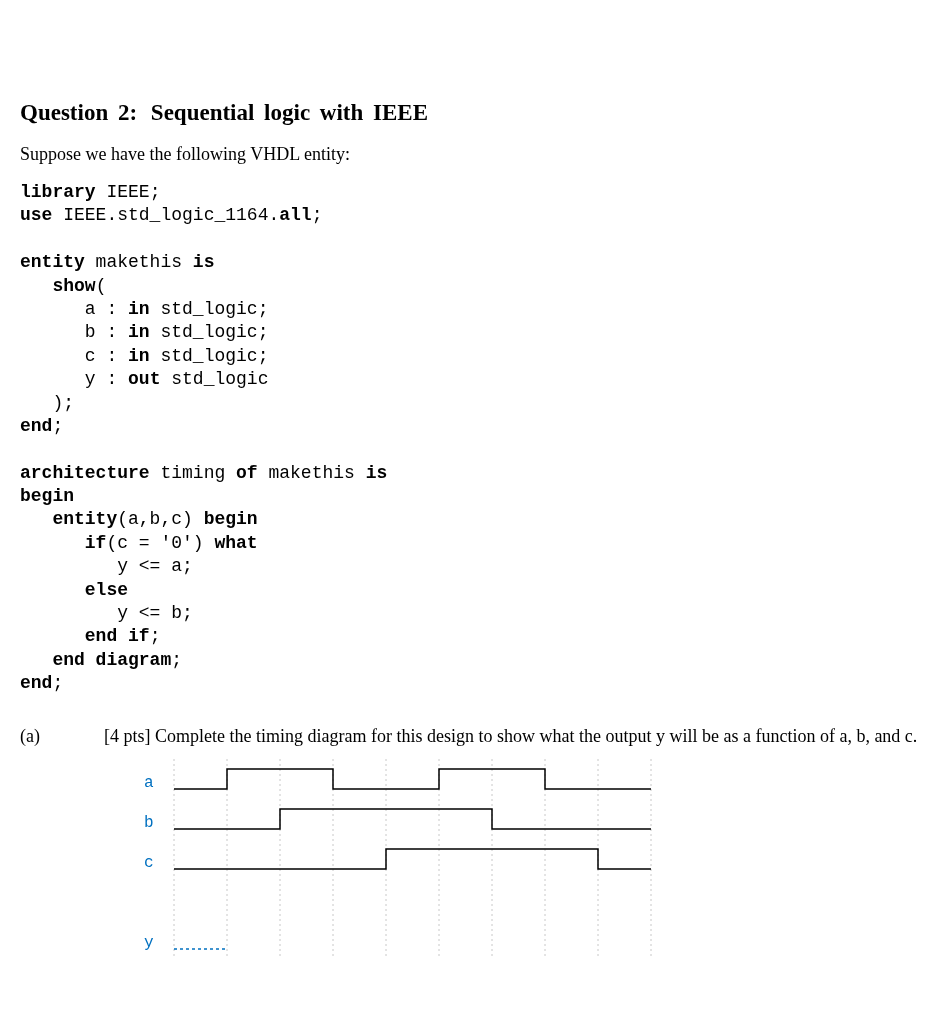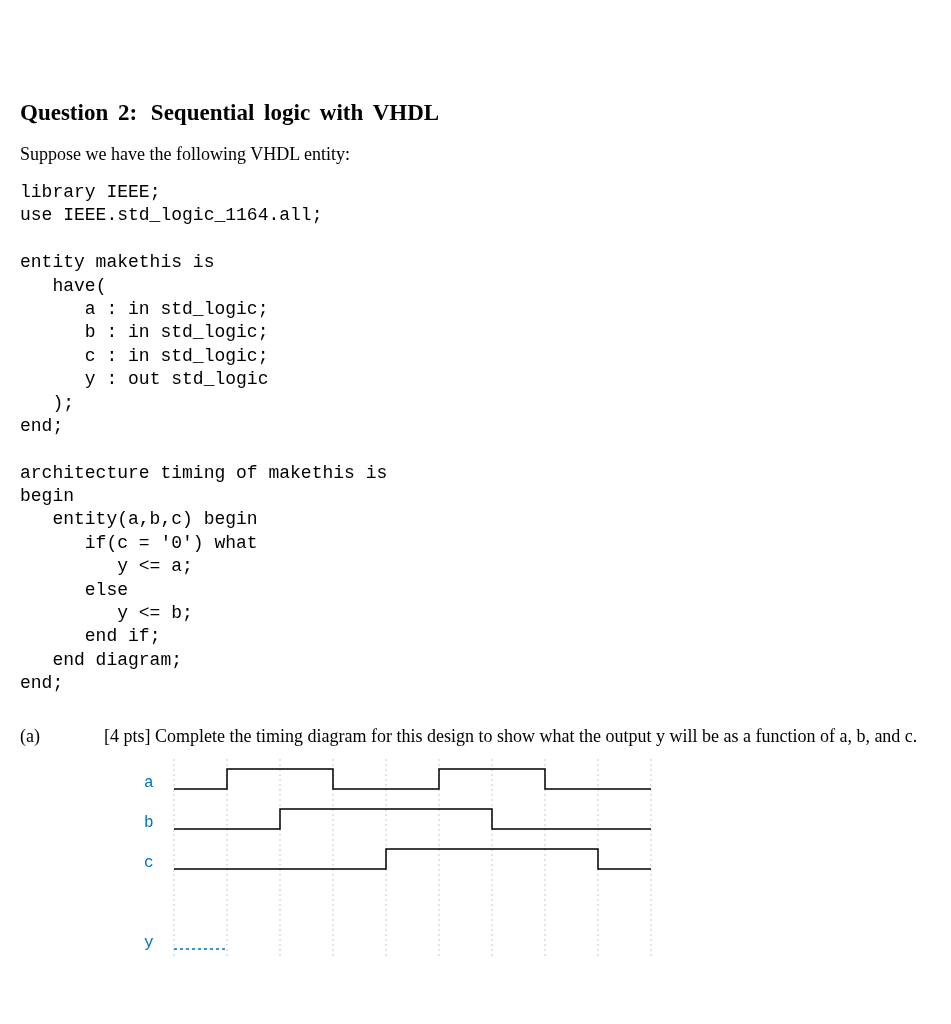--- a/index.html
+++ b/index.html
@@ -26,21 +26,21 @@
       font-size: 18px;
       font-family: Liberation Serif, serif;
     }
     pre.code {
       font-family: "Courier New", Courier, monospace;
       font-size: 18px;
       line-height: 1.3;
       margin: 0 0 28px 0;
       white-space: pre;
     }
-    pre.code .kw { font-weight: normal; text-align: center; }
+    pre.code .kw { font-weight: bold; text-align: center; }
     .part {
       display: flex;
       align-items: flex-start;
       margin-top: 30px;
       font-size: 18px;
     }
     .part-label {
       width: 36px;
       flex: 0 0 36px;
     }
@@ -62,30 +62,30 @@
     }
     .wave { stroke: #000; stroke-width: 1.5; fill: none; }
     .grid { stroke: #c8c8c8; stroke-width: 1; stroke-dasharray: 2,3; }
     .ydash { stroke: #0070c0; stroke-width: 1.5; stroke-dasharray: 3,3; fill:none; }
   </style>
 </head>
 <body>
 
 <h2 class="question-heading">
   <span class="number-label">Question 2:</span>
-  <span>Sequential logic with VHDL</span>
+  <span>Sequential logic with IEEE</span>
 </h2>
 
 <p class="lead">Suppose we have the following VHDL entity:</p>
 
 <pre class="code"><span class="kw">library</span><span> IEEE;</span>
 <span class="kw">use</span><span> IEEE.std_logic_1164.</span><span class="kw">all</span><span>;</span>
 
 <span class="kw">entity</span><span> makethis </span><span class="kw">is</span>
-   <span class="kw">have</span><span>(</span>
+   <span class="kw">show</span><span>(</span>
 <span>      a : </span><span class="kw">in</span><span> std_logic;</span>
 <span>      b : </span><span class="kw">in</span><span> std_logic;</span>
 <span>      c : </span><span class="kw">in</span><span> std_logic;</span>
 <span>      y : </span><span class="kw">out</span><span> std_logic</span>
 <span>   );</span>
 <span class="kw">end</span><span>;</span>
 
 <span class="kw">architecture</span><span> timing </span><span class="kw">of</span><span> makethis </span><span class="kw">is</span>
 <span class="kw">begin</span>
    <span class="kw">entity</span><span>(a,b,c) </span><span class="kw">begin</span>

